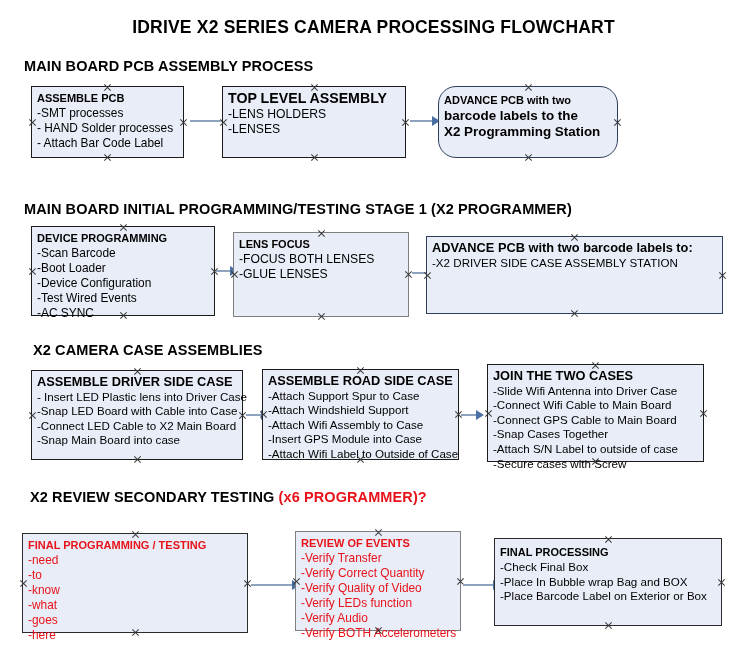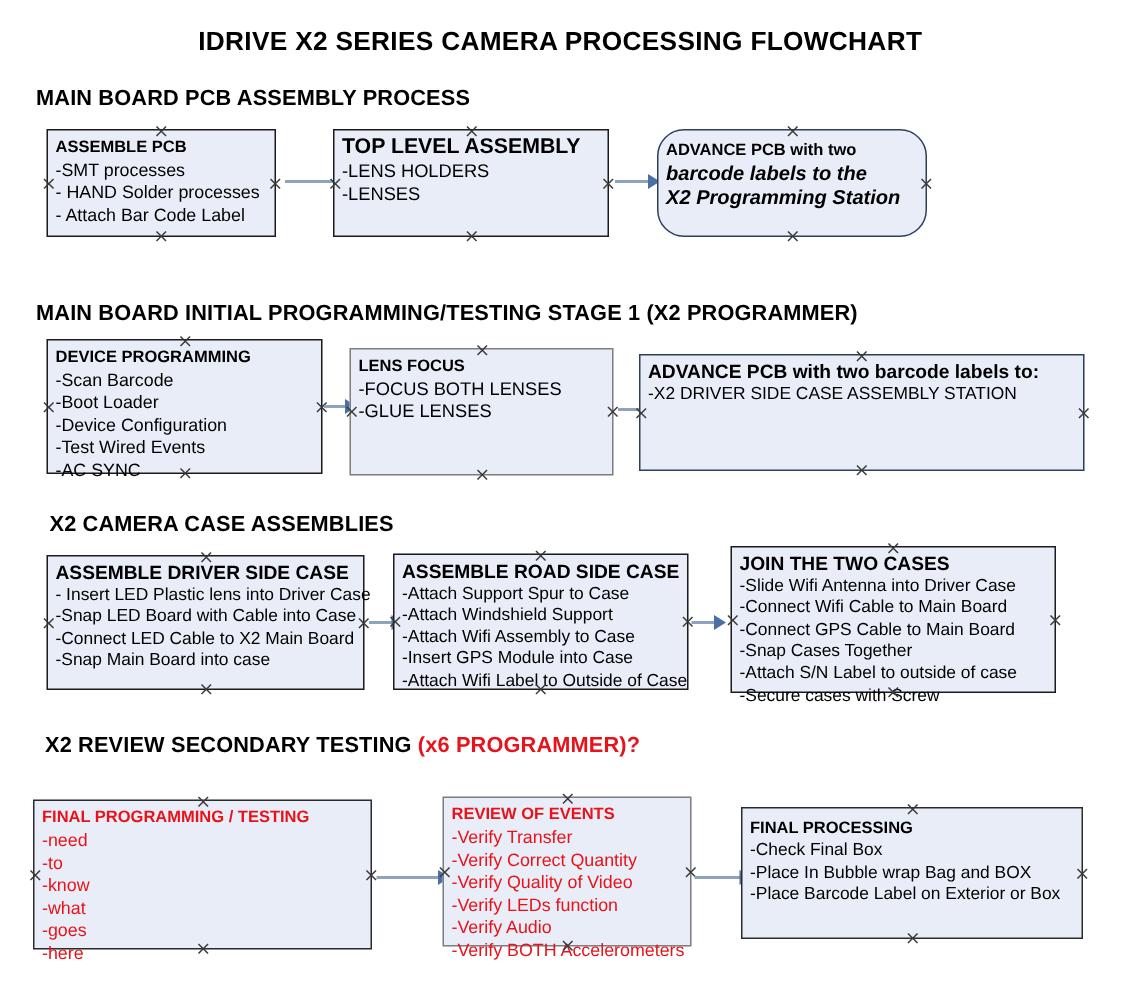--- a/index.html
+++ b/index.html
@@ -79,21 +79,21 @@
 
   
   .t13 { font-size: 13.4px; line-height: 15.6px; }
   .t12 { font-size: 12.2px; line-height: 15.2px; }
   .t11 { font-size: 11.6px; line-height: 14.6px; }
   .t115 { font-size: 11.9px; line-height: 15.0px; }
   .h14 { font-size: 14.2px; line-height: 16.5px; }
   .h13 { font-size: 11px; line-height: 16.0px; }
   .h125 { font-size: 12.8px; line-height: 15.6px; }
 
-  .bold-all .box-line { font-weight: bold; font-style: italic; }
+  .bold-all .box-line { font-weight: bold; }
 
   
   .overflow-line {
     position: absolute;
     white-space: nowrap;
     color: #e8131a;
     font-size: 11.9px;
     line-height: 15px;
   }
 

